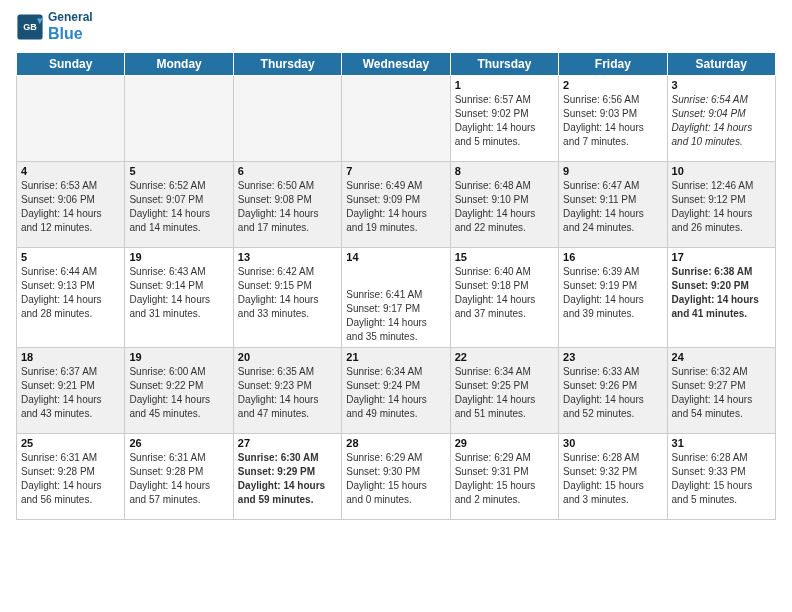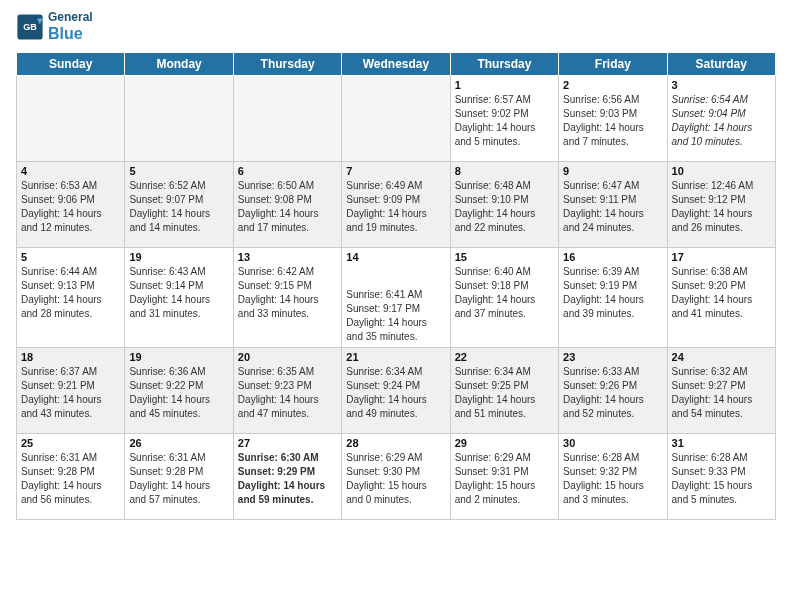--- a/index.html
+++ b/index.html
@@ -232,37 +232,37 @@
           </td>
           <td>
             <div class="day-num">16</div>
             <div class="cell-info" style="white-space: pre-line;">Sunrise: 6:39 AM
 Sunset: 9:19 PM
 Daylight: 14 hours
 and 39 minutes.</div>
           </td>
           <td>
             <div class="day-num">17</div>
-            <div class="cell-info" style="white-space: pre-line;">Sunrise: 6:38 AM
+            <div class="cell-info" style="white-space: pre-line; font-weight: bold;">Sunrise: 6:38 AM
 Sunset: 9:20 PM
 Daylight: 14 hours
 and 41 minutes.</div>
           </td>
         </tr>
         <tr>
           <td class="shaded">
             <div class="day-num">18</div>
             <div class="cell-info" style="white-space: pre-line;">Sunrise: 6:37 AM
 Sunset: 9:21 PM
 Daylight: 14 hours
 and 43 minutes.</div>
           </td>
           <td class="shaded">
             <div class="day-num">19</div>
-            <div class="cell-info" style="white-space: pre-line;">Sunrise: 6:36 AM
+            <div class="cell-info" style="white-space: pre-line;">Sunrise: 6:00 AM
 Sunset: 9:22 PM
 Daylight: 14 hours
 and 45 minutes.</div>
           </td>
           <td class="shaded">
             <div class="day-num">20</div>
             <div class="cell-info" style="white-space: pre-line;">Sunrise: 6:35 AM
 Sunset: 9:23 PM
 Daylight: 14 hours
 and 47 minutes.</div>

